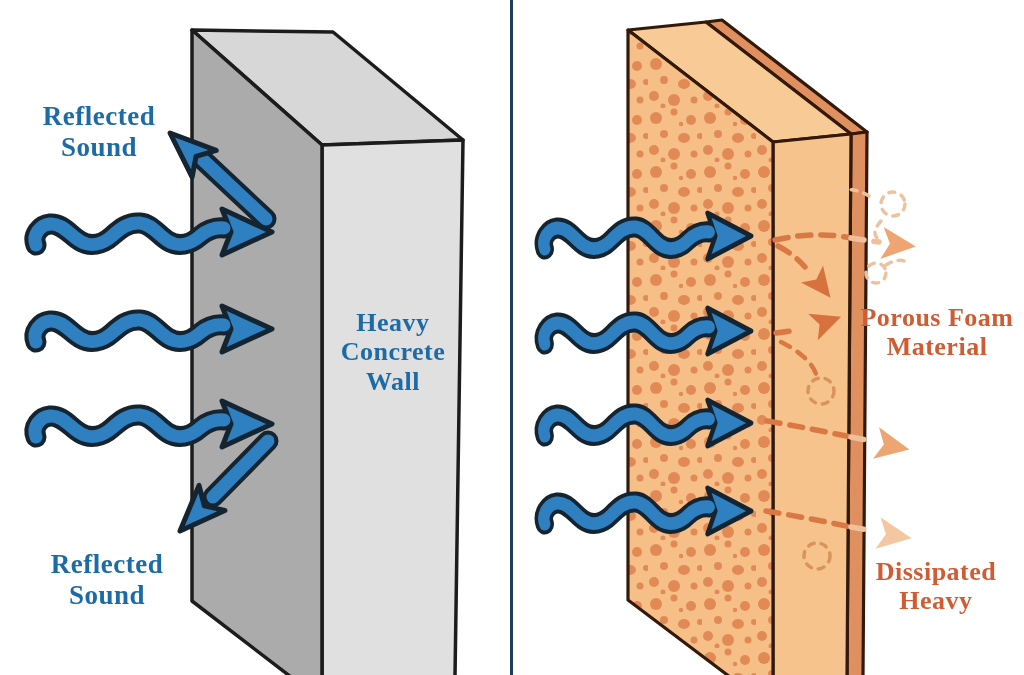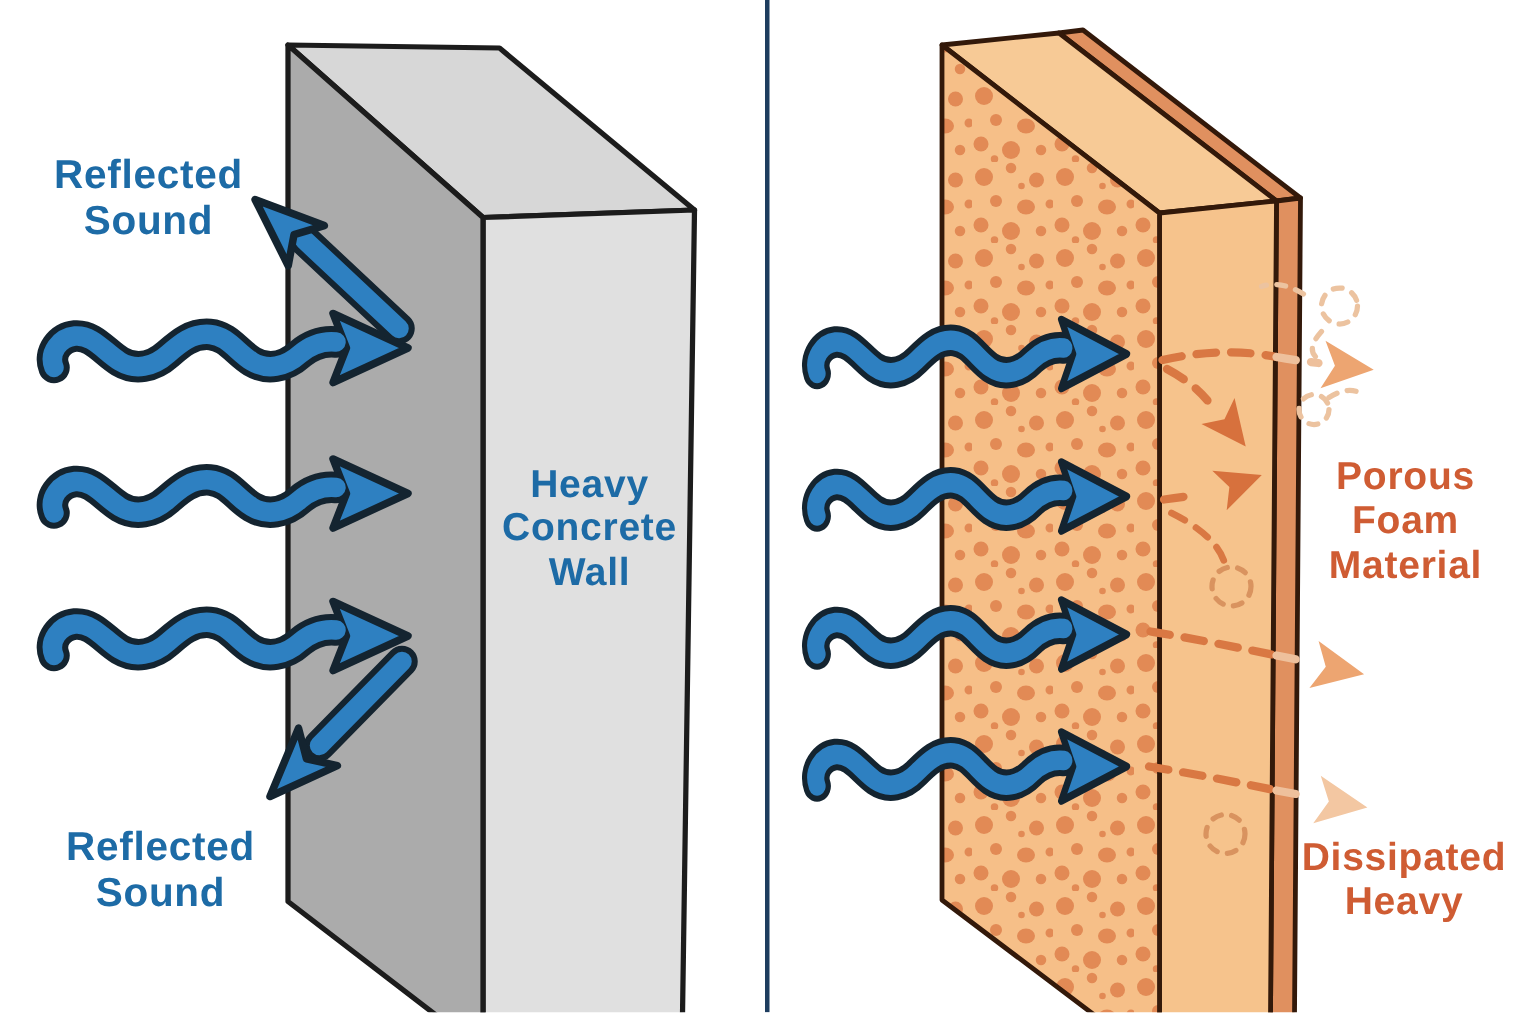--- a/index.html
+++ b/index.html
@@ -1,20 +1,20 @@
 <!DOCTYPE html>
 <html style="--c-background: #ffffff; --c-divider_navy: #1e3d5f; --c-label_blue: #1d6ba6; --c-label_orange: #cf5c33; --c-arrow_blue: #2e80c1; --c-arrow_outline: #142430; --c-concrete_front: #ababab; --c-concrete_top: #d7d7d7; --c-concrete_side: #e0e0e0; --c-concrete_outline: #1c1c1c; --c-foam_face: #f6bf88; --c-foam_pore: #e28a55; --c-foam_top: #f7ca96; --c-foam_side: #f6c38c; --c-foam_back: #e0905f; --c-foam_outline: #33190a; --c-dash_dark: #d97843; --c-dash_light: #eec09c; --c-exit_arrow: #eda571; --c-exit_arrow_light: #f3c7a2; --c-absorb_arrow: #d7713d; --c-swirl: #ecc3a0; --c-swirl_dark: #d9935f;"><head>
 <meta charset="utf-8">
 <style>
   html,body{margin:0;padding:0;background:#ffffff;}
   .canvas{
     position:relative;width:1024px;height:675px;
     background:var(--c-background,#ffffff);
     overflow:hidden;
-    font-family:Liberation Sans, sans-serif;
+    font-family:Liberation Serif, serif;
   }
   .scene{position:absolute;left:0;top:0;width:1024px;height:675px;}
   .divider{
     position:absolute;top:0;bottom:0;left:510px;width:3px;
     background:var(--c-divider_navy,#1e3d5f);
   }
   .label{
     position:absolute;font-weight:700;text-align:center;line-height:1.13;
     font-size:27px;letter-spacing:0.5px;
   }

